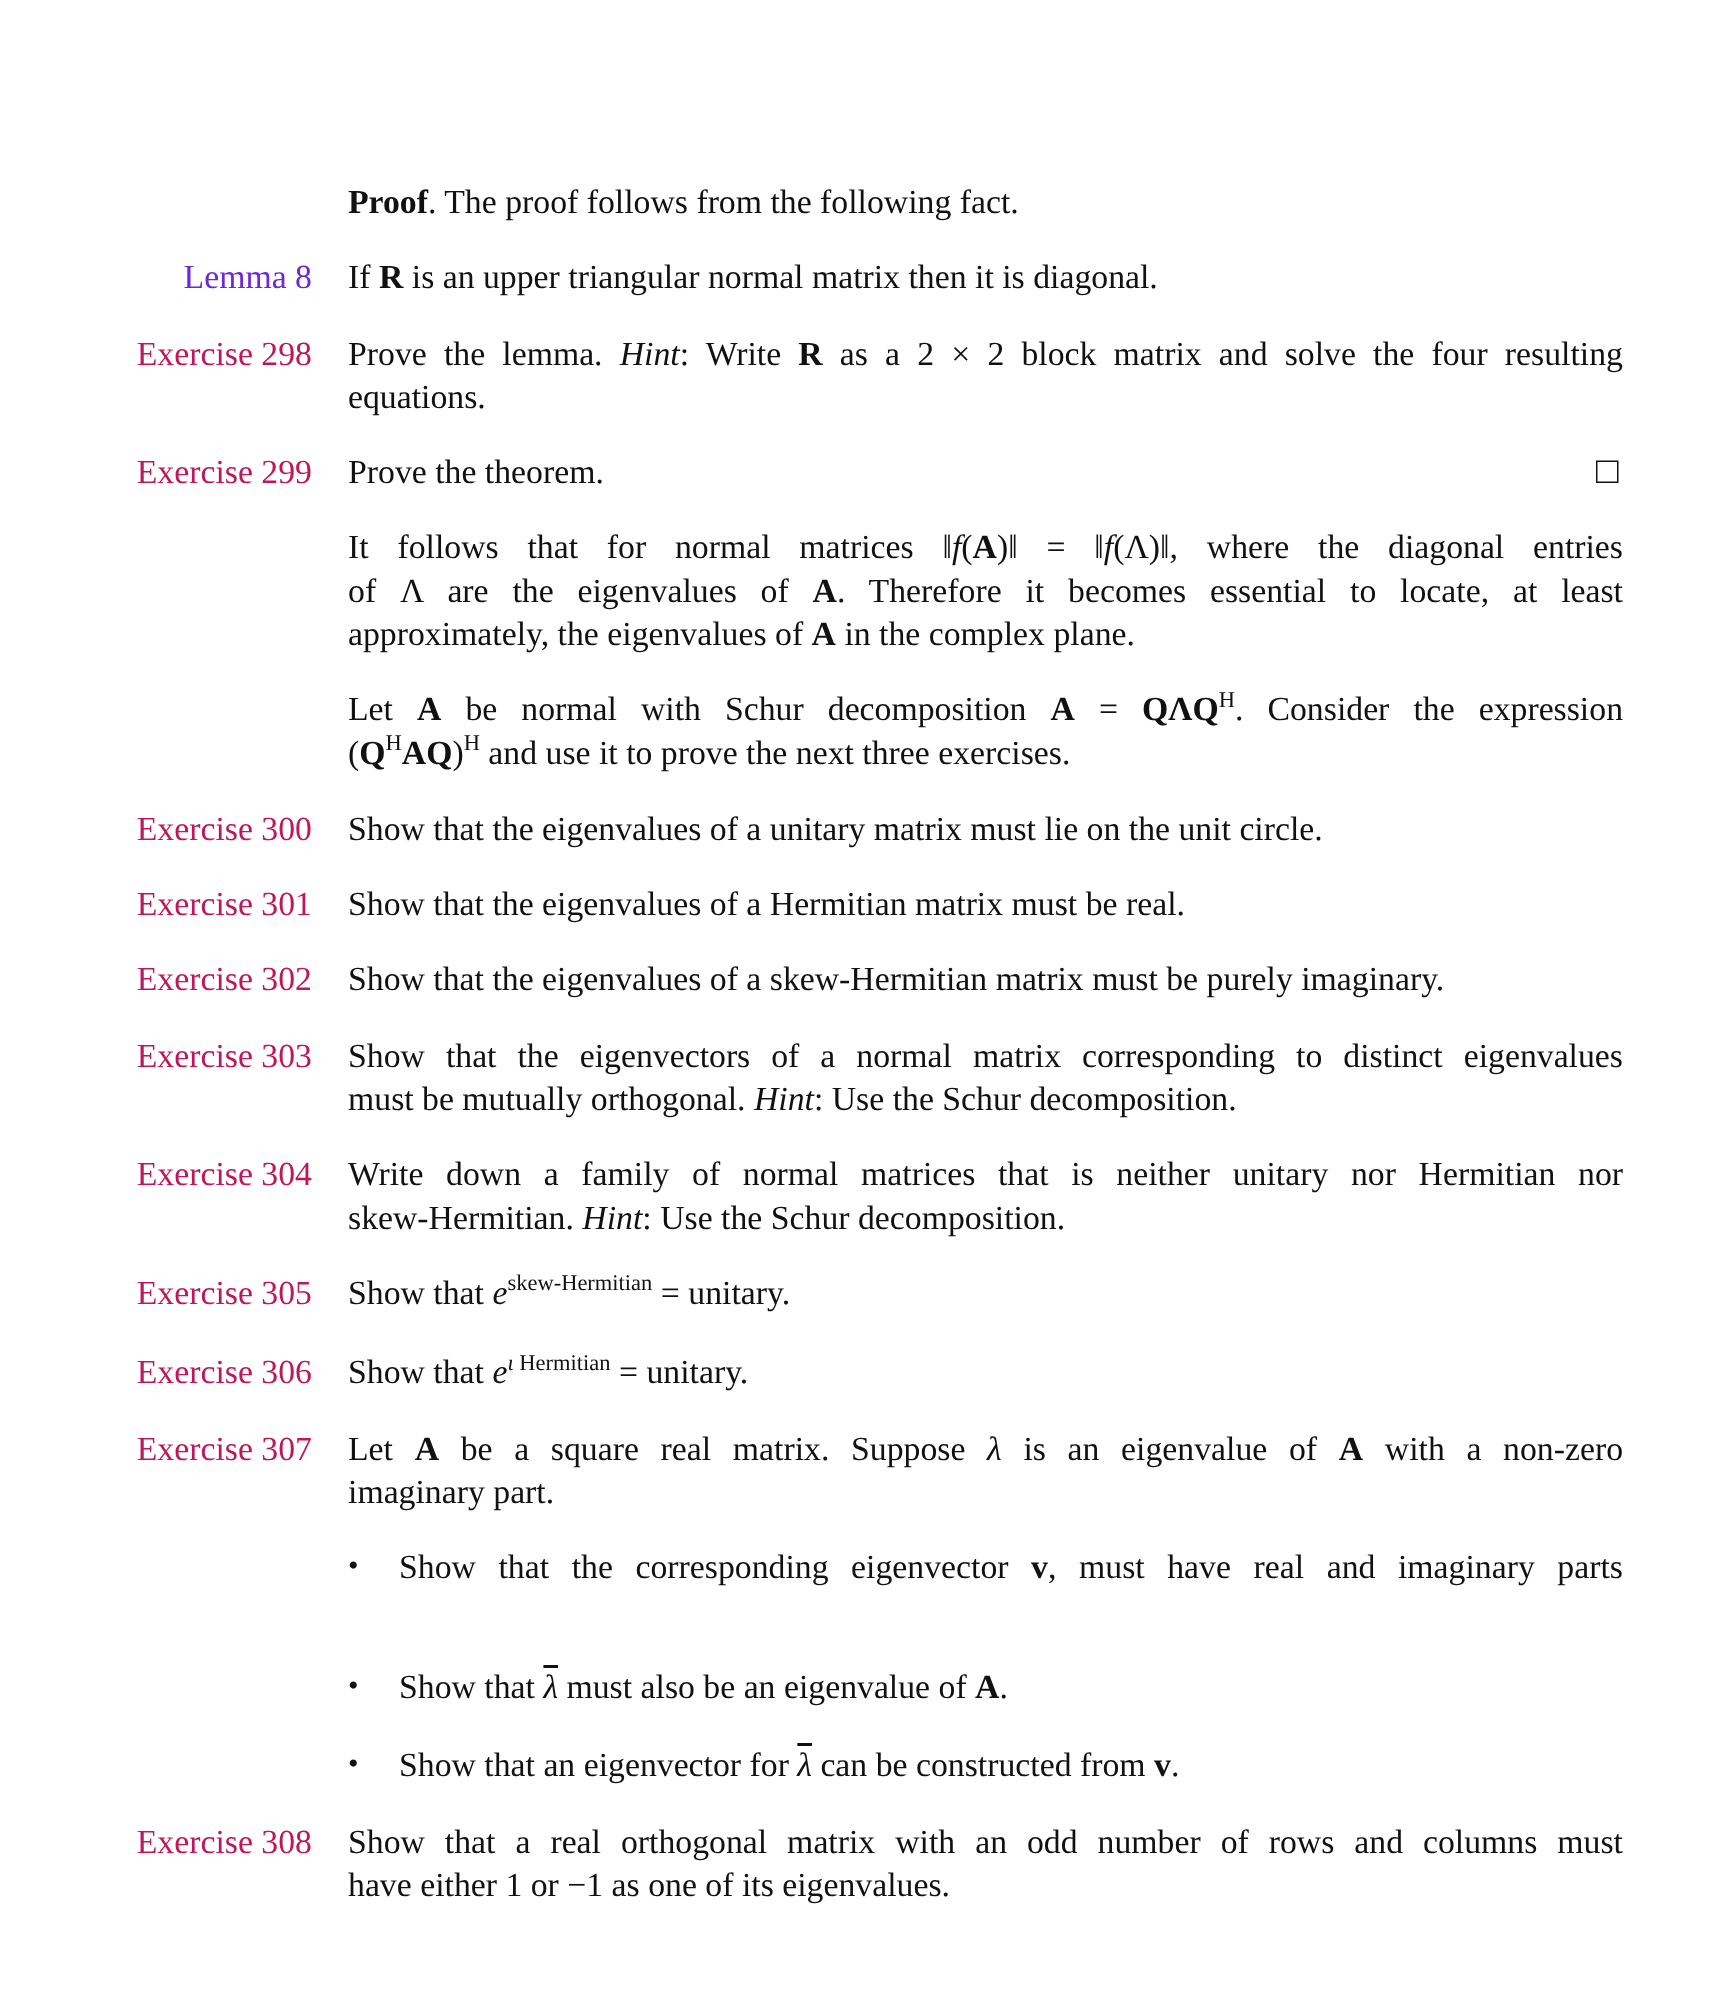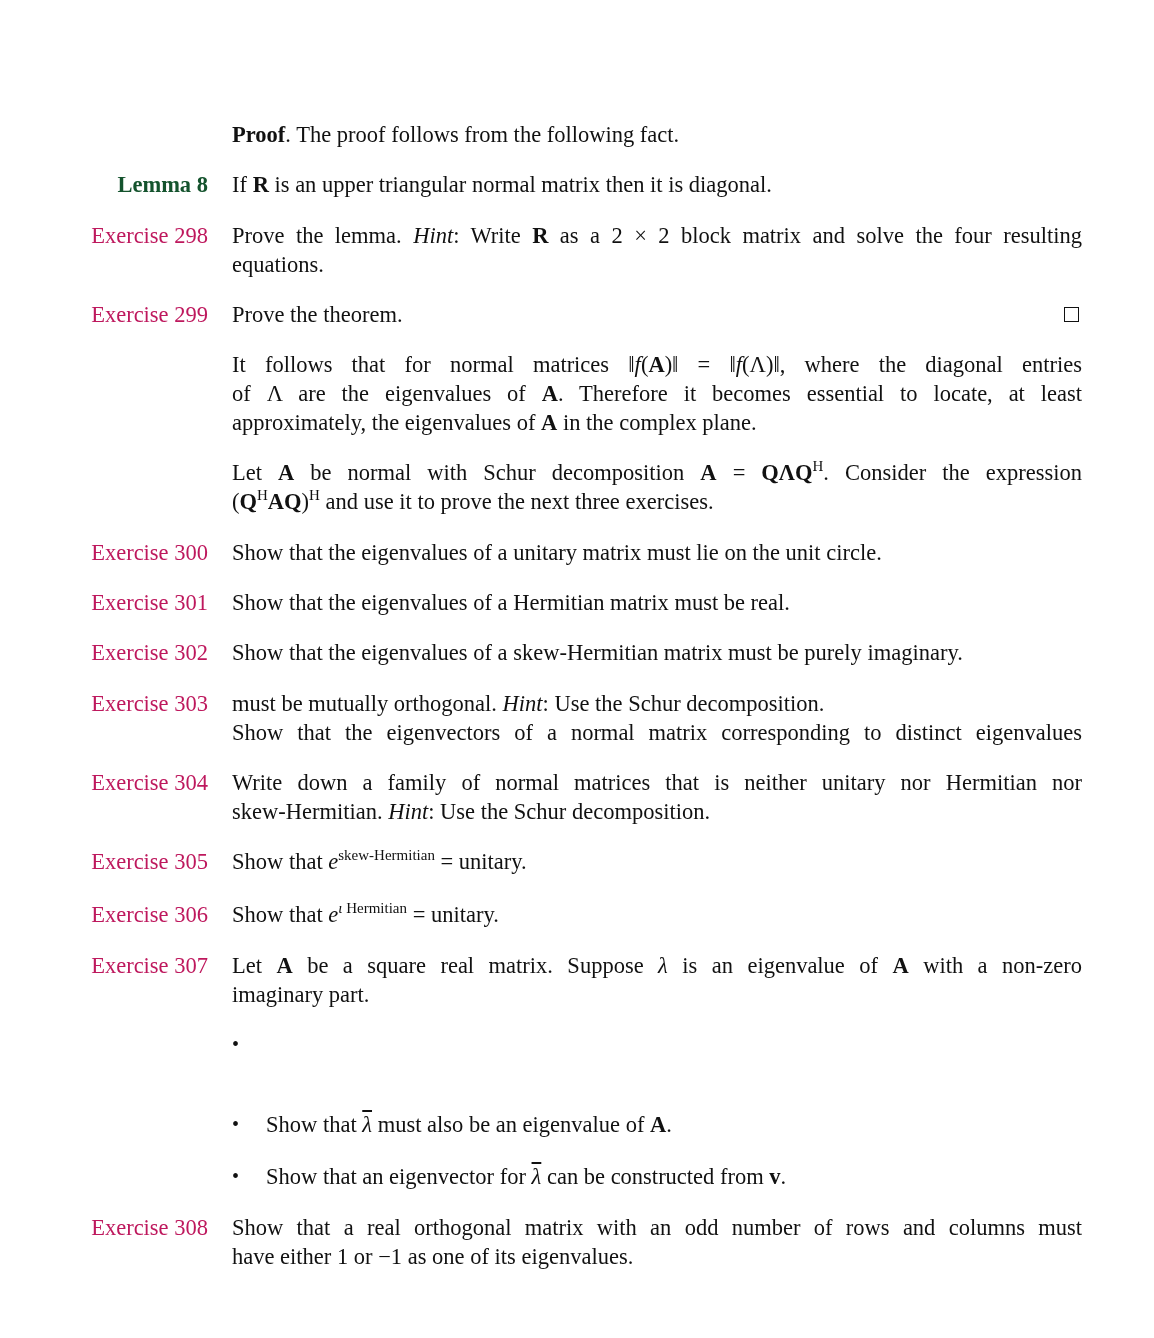--- a/index.html
+++ b/index.html
@@ -1,21 +1,21 @@
 <!DOCTYPE html>
 <html><head>
 <meta charset="utf-8">
 <style>
   html, body { margin:0; padding:0; background:#ffffff; }
   body { width:1154px; height:1338px; position:relative; overflow:hidden;
          font-family:"DejaVu Serif","Liberation Serif",serif; color:#111; }
   .page { position:absolute; left:0; top:0; width:1154px; height:1252px; font-family:"Liberation Serif",serif; font-size:22.5px; line-height:29px;margin-top:20px; }
   .row { position:absolute; left:0; width:1154px; }
   .label { position:absolute; right:946px; white-space:nowrap; color:#be185d; }
-  .label.lemma { color:#14532d;font-weight:bold; }
+  .label.lemma { color:#6d28d9; }
   .body { position:absolute; left:232px; width:850px; text-align:justify; }
   b, .bf { font-weight:bold; }
   i, .it { }
   sup { font-size:15px; line-height:0; vertical-align:0; position:relative; top:-9px; }
   .qed { position:absolute; left:1064px; width:15px; height:15px; border:1.3px solid #111; box-sizing:border-box; }
   .bullet { position:absolute; left:232px; font-size:20px; }
   .bbody { position:absolute; left:266px; width:816px; text-align:justify; }
   .bar { text-decoration:overline; }
   .nowrap { white-space:nowrap; }
 </style>
@@ -77,22 +77,22 @@
     <div class="body">Show that the eigenvalues of a Hermitian matrix must be real.</div>
   </div>
   <div class="row" style="top:618px;">
     <span class="label">Exercise 302</span>
     <div class="body">Show that the eigenvalues of a skew-Hermitian matrix must be purely imaginary.</div>
   </div>
 
   <div class="row" style="top:669px;">
     <span class="label">Exercise 303</span>
     <div class="body">
+      <div style="text-align-last:justify;">Show that the eigenvectors of a normal matrix corresponding to distinct eigenvalues</div>
       <div><span>must be mutually orthogonal. </span><i>Hint</i><span>: Use the Schur decomposition.</span></div>
-      <div style="text-align-last:justify;">Show that the eigenvectors of a normal matrix corresponding to distinct eigenvalues</div>
     </div>
   </div>
 
   <div class="row" style="top:748px;">
     <span class="label">Exercise 304</span>
     <div class="body">
       <div style="text-align-last:justify;font-family:Liberation Serif, serif;">Write down a family of normal matrices that is neither unitary nor Hermitian nor</div>
       <div><span>skew-Hermitian. </span><i>Hint</i><span>: Use the Schur decomposition.</span></div>
     </div>
   </div>
@@ -115,20 +115,21 @@
     <span class="label">Exercise 307</span>
     <div class="body">
       <div style="text-align-last:justify;"><span>Let </span><b>A</b><span> be a square real matrix. Suppose </span><i>λ</i><span> is an eigenvalue of </span><b>A</b><span> with a non-zero</span></div>
       <div>imaginary part.</div>
     </div>
   </div>
 
   <div class="row" style="top:1010px;">
     <span class="bullet">•</span>
     <div class="bbody">
+      <div style="text-align-last:justify;"><span>Show that the corresponding eigenvector </span><b>v</b><span>, must have real and imaginary parts</span></div>
     </div>
   </div>
   <div class="row" style="top:1090px;">
     <span class="bullet">•</span>
     <div class="bbody">
       <span>Show that </span><i class="bar">λ</i><span> must also be an eigenvalue of </span><b>A</b><span>.</span>
     </div>
   </div>
   <div class="row" style="top:1142px;">
     <span class="bullet">•</span>

